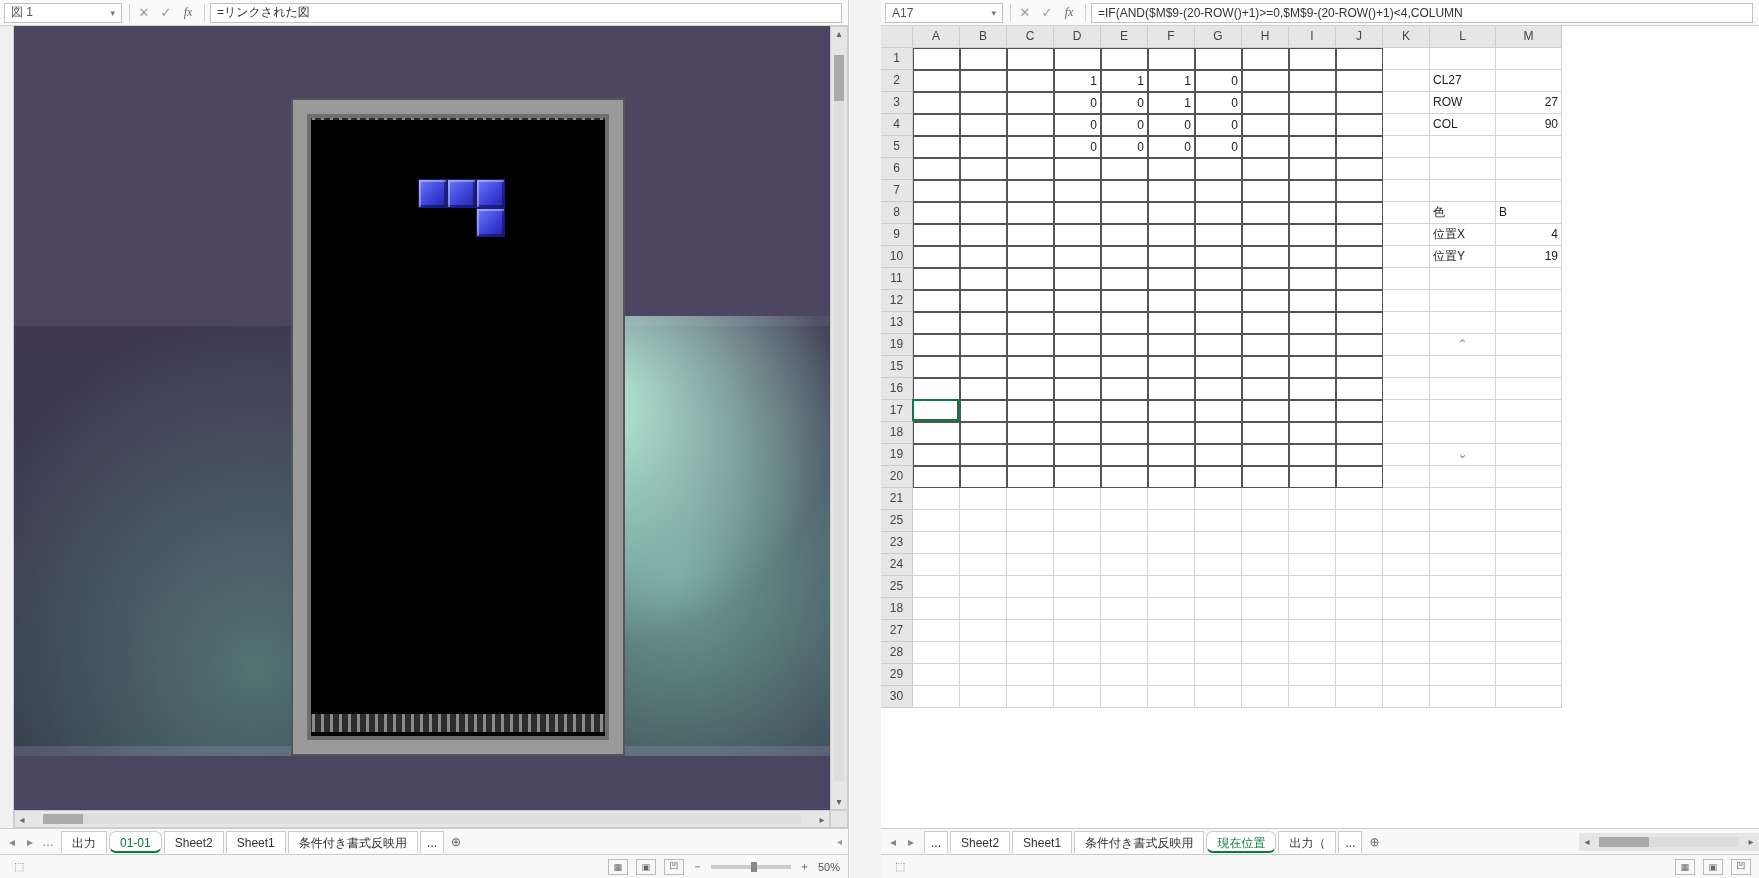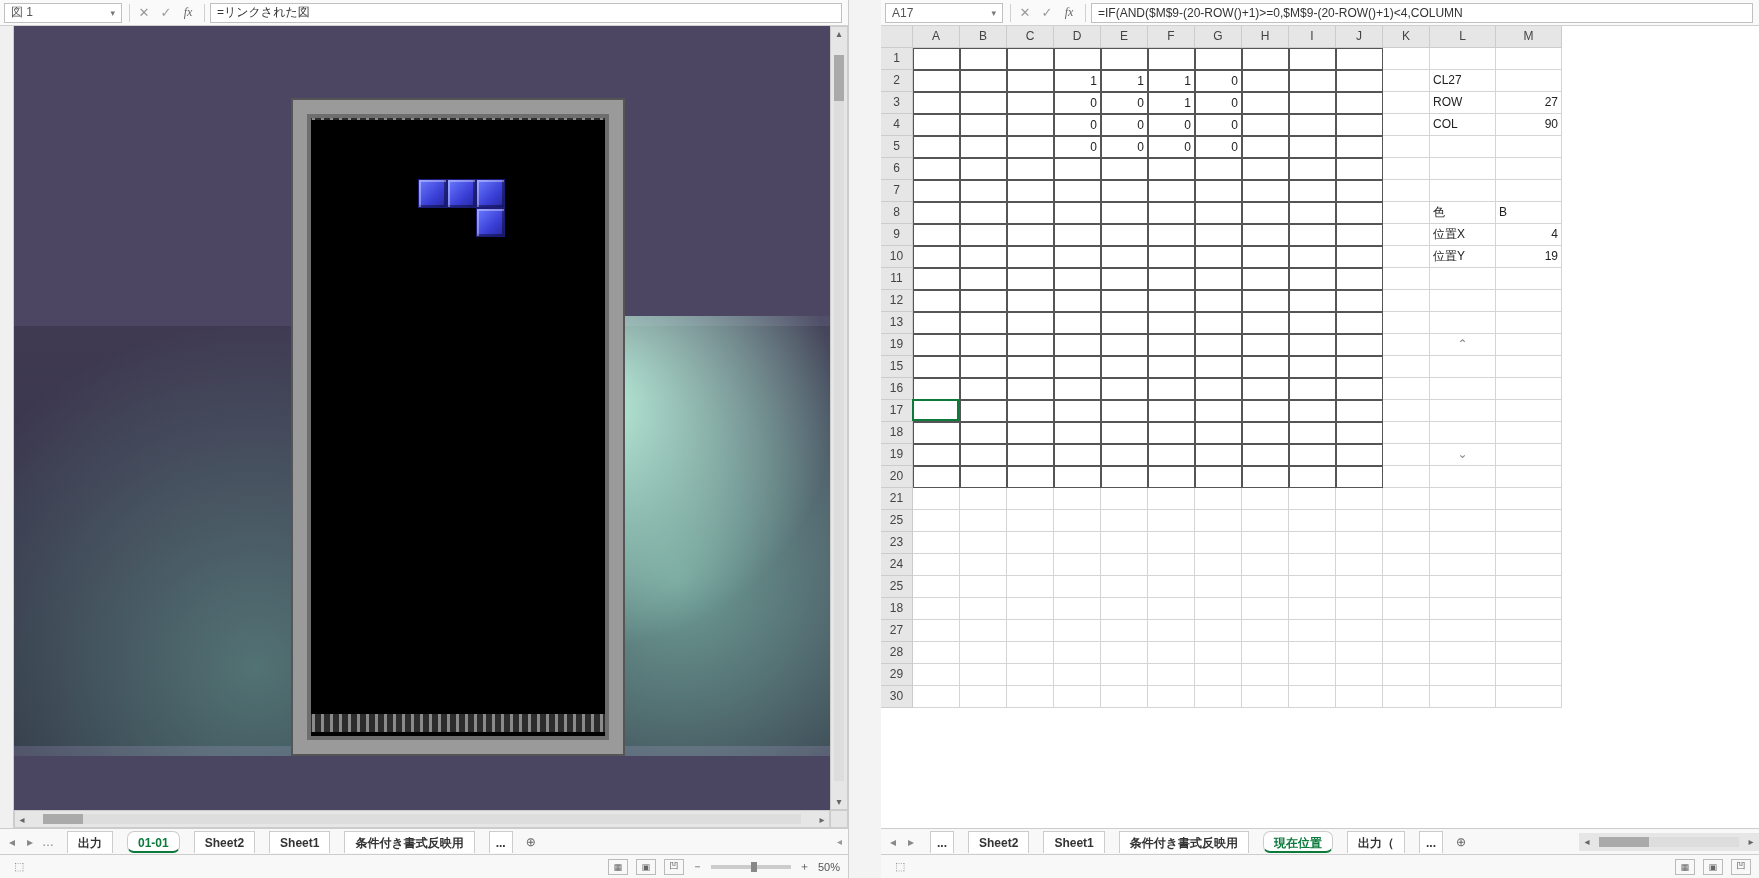--- a/index.html
+++ b/index.html
@@ -33,21 +33,21 @@
 .cell { width: 47px; height: 22px; border-right: 1px solid #d4d4d4; border-bottom: 1px solid #d4d4d4; font-size: 12px; padding: 0 3px; line-height: 21px; text-align: right; color: #222; background:#fff; overflow:visible; white-space:nowrap; }
 .cell.wide { width: 66px; }
 .cell.left { text-align: left; }
 .cell.bordered { border: 1px solid #555 !important; }
 .selected-cell-outline { position:absolute; border:2px solid #0b7a3b; pointer-events:none; z-index:5; }
 
 
 .tabbar { height: 26px; border-top:1px solid #ccc; display:flex; align-items:center; background:#f8f8f8; font-size:12px; }
 .tab-nav { display:flex; padding:0 4px; gap:2px; }
 .tab-nav-btn { width:16px; text-align:center; color:#888; }
-.tab { padding:0 10px; height:22px; line-height:22px; border:1px solid #ccc; border-bottom:none; background:#fff; margin:0 7px; color:#333;font-weight:bold; }
+.tab { padding:0 10px; height:22px; line-height:22px; border:1px solid #ccc; border-bottom:none; background:#fff; margin:0 1px; color:#333; }
 .tab.active { background:#fff; color:#0b7a3b; border-bottom:2px solid #0b7a3b;border-radius:7px; }
 .tab.small { padding:0 6px; }
 .tab-add { width:22px; text-align:center; color:#666; }
 .tab-scroll { flex:1; display:flex; justify-content:flex-end; padding-right:6px; color:#999; }
 
 
 .statusbar { height: 24px; border-top:1px solid #ccc; display:flex; align-items:center; justify-content:flex-end; background:#f8f8f8; font-size:11px; color:#555; padding:0 8px; gap:8px; }
 .statusbar .rec { margin-right:auto; margin-left:6px; color:#777; }
 .view-btn { width:20px; height:16px; border:1px solid #bbb; display:flex; align-items:center; justify-content:center; font-size:9px; color:#666; }
 .zoom-slider { width:80px; height:4px; background:#ccc; position:relative; }

